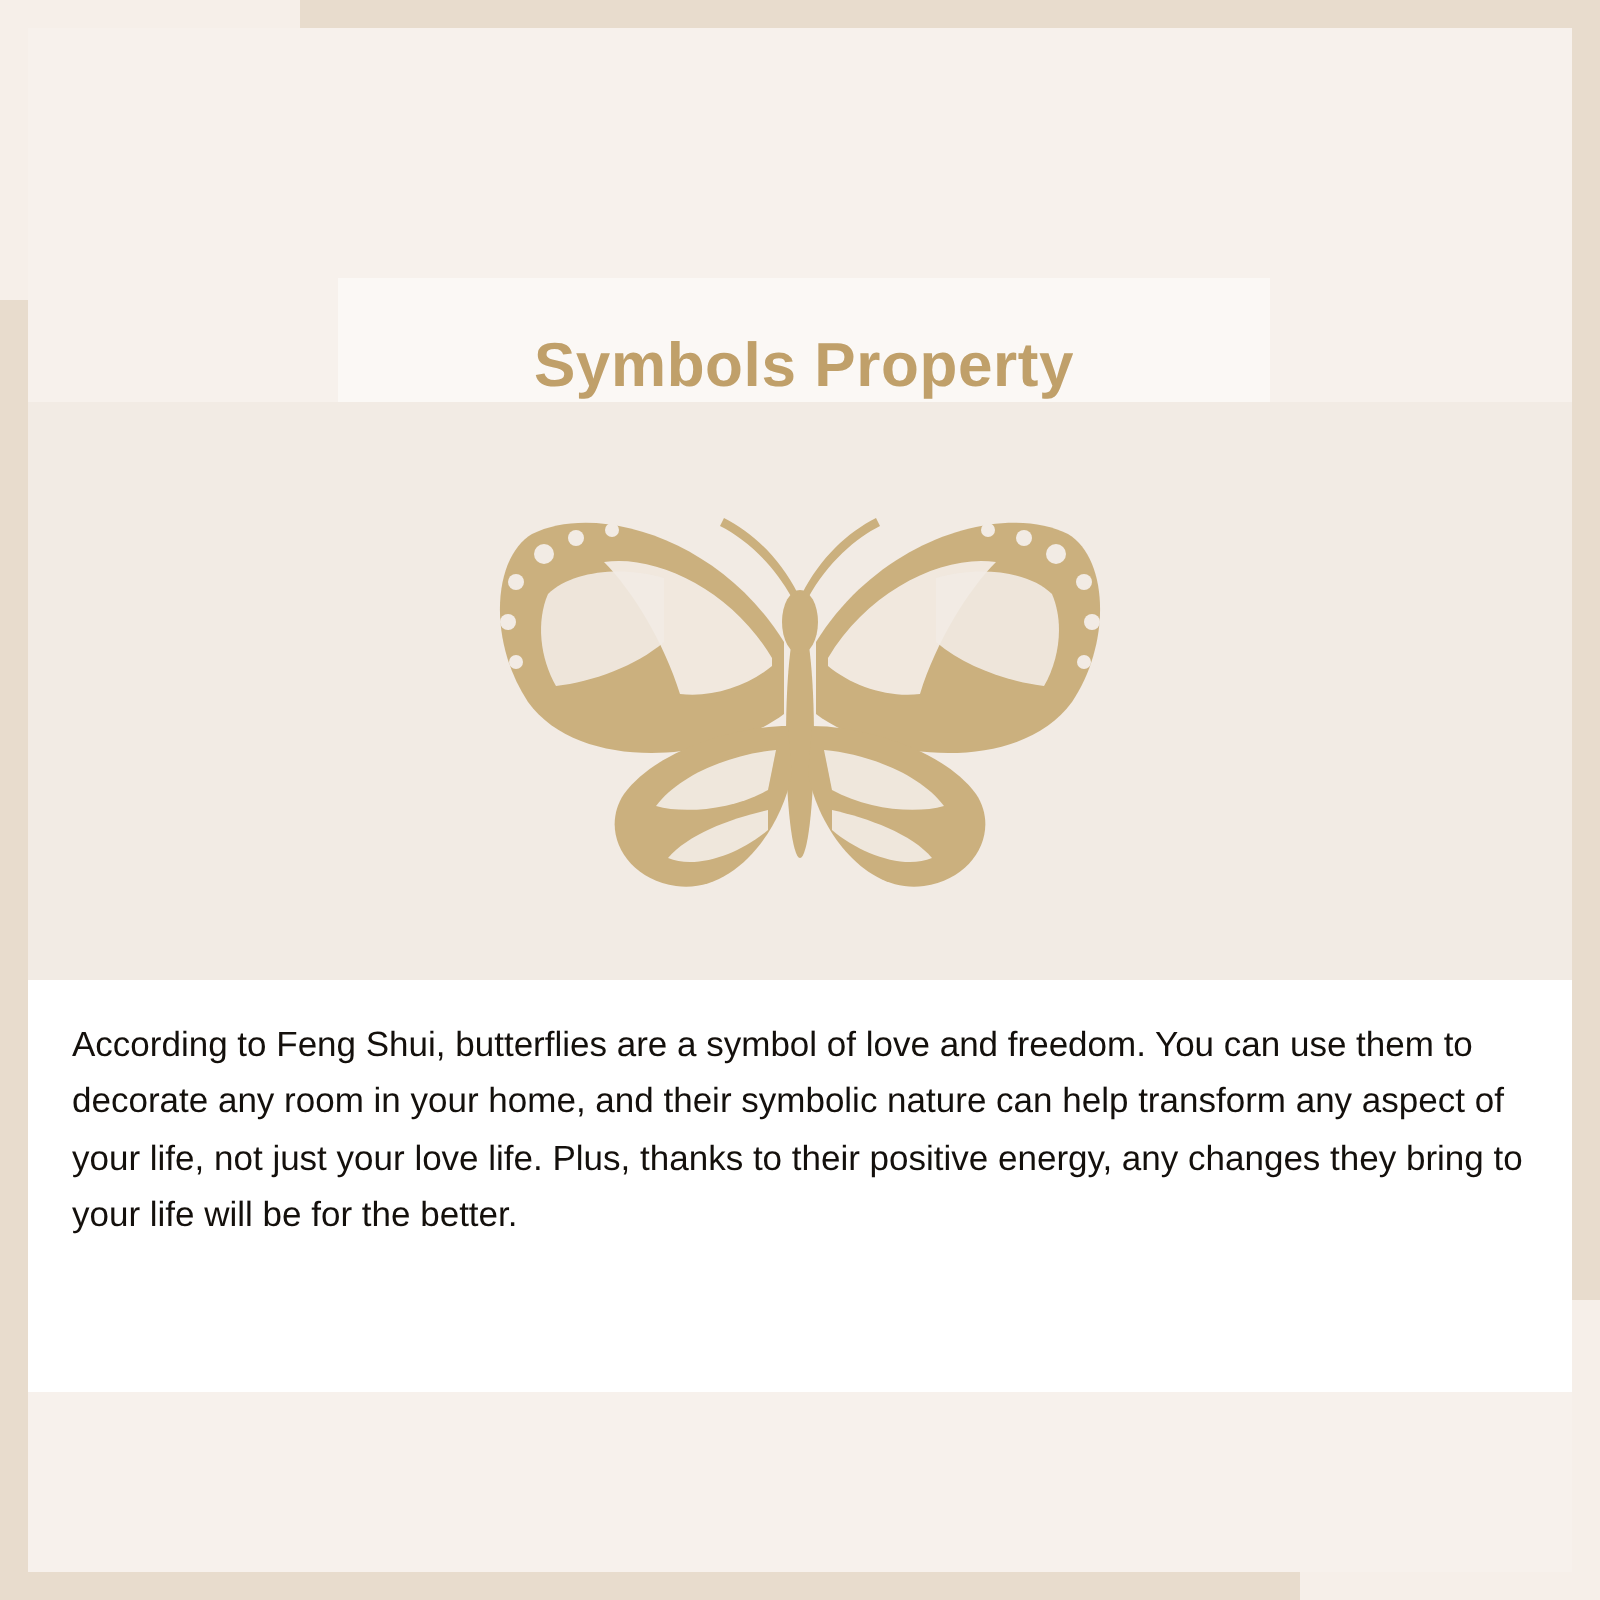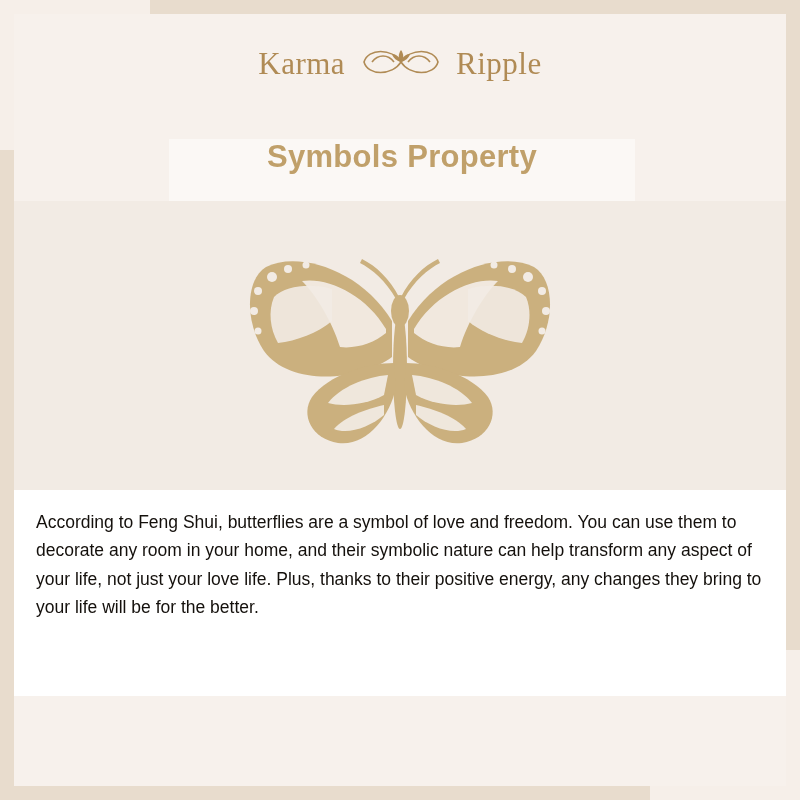--- a/index.html
+++ b/index.html
@@ -70,21 +70,21 @@
 
   
   .title-band {
     position: absolute;
     left: 155px;
     width: 466px;
     top: 125px;
     height: 62px;
     background: #fbf8f5;
     display: flex;
-    align-items: flex-start;
+    align-items: flex-end;
     justify-content: center;
   }
   .title-text {
     font-family: "Liberation Sans", sans-serif;
     font-weight: bold;
     font-size: 31px;
     color: #c0a06a;
     letter-spacing: 0.3px;
   }
 
@@ -157,39 +157,20 @@
 <div class="page">
 
   <div class="frame-bg"></div>
   <div class="corner tl"></div>
   <div class="corner tl2"></div>
   <div class="corner br"></div>
   <div class="corner br2"></div>
 
   <div class="inner">
 
-    <div class="brand">
-      <span class="brand-text">Karma</span>
-      <span class="brand-mark">
-        <svg width="86" height="40" viewBox="0 0 86 40">
-          <g fill="none" stroke="#b08b55" stroke-width="1.6">
-            <path d="M43 20 C34 6, 10 6, 6 20 C10 34, 34 34, 43 20 Z"></path>
-            <path d="M43 20 C52 6, 76 6, 80 20 C76 34, 52 34, 43 20 Z"></path>
-            <path d="M14 20 C20 12, 30 12, 36 20"></path>
-            <path d="M50 20 C56 12, 66 12, 72 20"></path>
-          </g>
-          <g fill="#b08b55">
-            <path d="M43 8 C46 12, 46 17, 43 20 C40 17, 40 12, 43 8 Z"></path>
-            <path d="M43 20 C39 19, 35 16, 34 12 C38 12, 42 15, 43 20 Z"></path>
-            <path d="M43 20 C47 19, 51 16, 52 12 C48 12, 44 15, 43 20 Z"></path>
-          </g>
-        </svg>
-      </span>
-      <span class="brand-text">Ripple</span>
-    </div>
 
     <div class="title-band">
       <span class="title-text">Symbols Property</span>
     </div>
 
     <div class="hero">
       <svg width="360" height="240" viewBox="0 0 360 240">
         <g fill="#cbb07e">
 
           <ellipse cx="180" cy="140" rx="7" ry="60"></ellipse>

